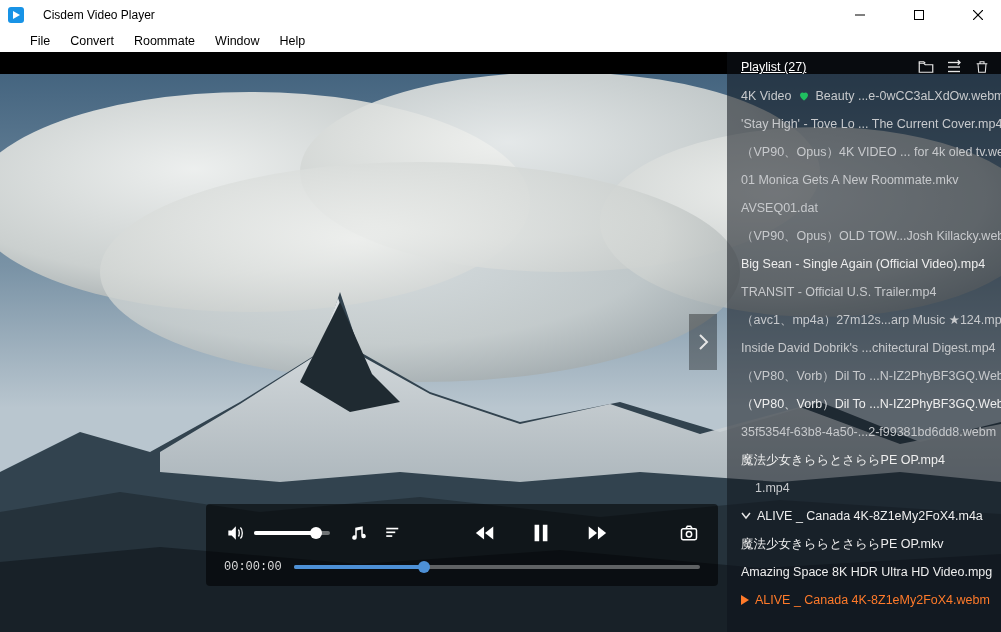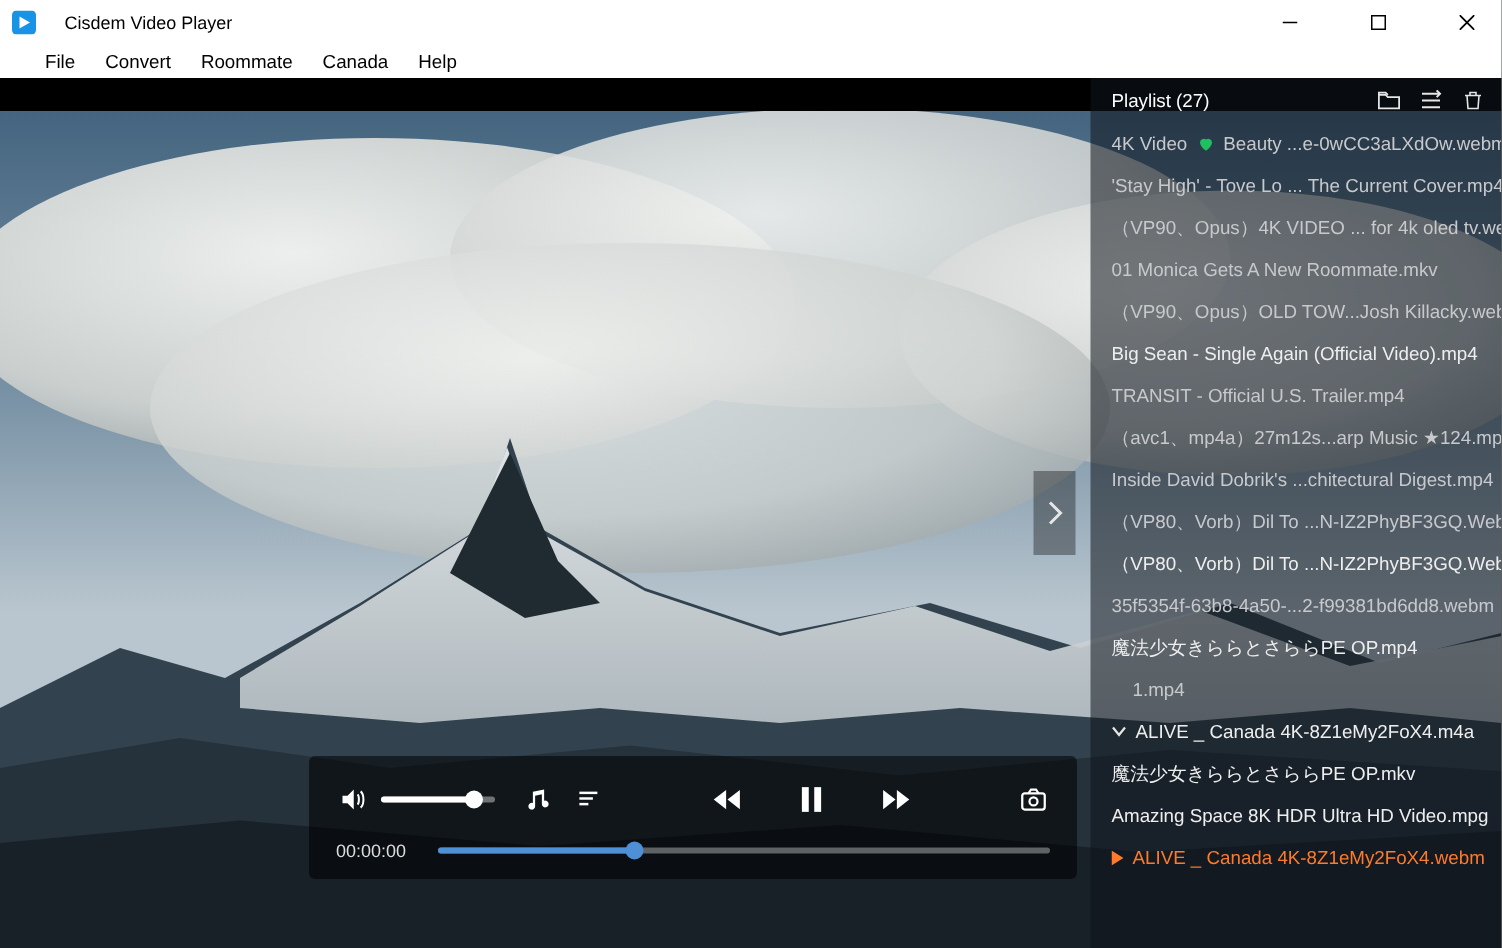--- a/index.html
+++ b/index.html
@@ -28,27 +28,27 @@
 .vol-group { display: flex; align-items: center; gap: 8px; }
 .vol-slider { position: relative; width: 76px; height: 4px; background: rgba(255,255,255,0.4); border-radius: 2px; }
 .vol-fill { position: absolute; left:0; top:0; height:100%; background:#fff; border-radius:2px; }
 .vol-knob { position: absolute; top:50%; width:12px; height:12px; border-radius:50%; background:#fff; transform: translate(-50%,-50%); }
 .ctl-icon { width: 22px; height: 22px; display:flex; align-items:center; justify-content:center; }
 .ctl-spacer { flex:1; }
 .transport { display:flex; align-items:center; gap: 34px; }
 .camera { margin-left: auto; }
 
 .progress-row { display:flex; align-items:center; gap: 12px; margin-top: 12px; }
-.time-lbl { font-size: 12px; color: #ddd; min-width: 56px; }
+.time-lbl { font-size: 12px; color: #ddd; min-width: 56px; font-family: Liberation Mono, monospace; }
 .progress { position: relative; flex:1; height: 4px; background: rgba(255,255,255,0.35); border-radius: 2px; }
 .progress-fill { position:absolute; left:0; top:0; height:100%; background:#4d90d6; border-radius:2px; }
 .progress-knob { position:absolute; top:50%; width:12px; height:12px; border-radius:50%; background:#4d90d6; transform: translate(-50%,-50%); }
 
 .playlist { position:absolute; right:0; top:0; width: 274px; bottom:0; background: rgba(15,20,28,0.55); backdrop-filter: none; color:#ddd; font-size: 12.5px; }
-.playlist-header { height: 30px; display:flex; align-items:center; padding: 0 10px 0 14px; color:#fff; font-weight:500; }
+.playlist-header { height: 30px; display:flex; align-items:center; padding: 0 10px 0 14px; color:#fff; font-weight:500;text-decoration:underline; }
 .playlist-header .hdr-title { flex:0 0 auto; }
 .playlist-header .hdr-actions { margin-left:auto; display:flex; gap:10px; }
 .playlist-items { position:absolute; top:30px; left:0; right:0; bottom:0; overflow:hidden; }
 .pl-item { height: 28px; display:flex; align-items:center; padding: 0 14px; white-space: nowrap; overflow:hidden; text-overflow: ellipsis; color: #c7c9cc; }
 .pl-item.bright { color: #eee; }
 .pl-item.playing { color: #ff7a2a; }
 .pl-item .play-ind { margin-right: 6px; display:inline-flex; }
 .pl-item .fav { margin: 0 6px; display:inline-flex; }
 .pl-item.indent { padding-left: 28px; text-align: right; }
 .hdr-ic { width:18px; height:18px; display:flex; align-items:center; justify-content:center; }
@@ -80,21 +80,21 @@
         <line x1="0" y1="0" x2="10" y2="10" stroke="#000" stroke-width="1.2"></line>
         <line x1="10" y1="0" x2="0" y2="10" stroke="#000" stroke-width="1.2"></line>
       </svg>
   </div>
 </div>
 
 <div class="menu-bar">
   <div class="menu-item">File</div>
   <div class="menu-item">Convert</div>
   <div class="menu-item">Roommate</div>
-  <div class="menu-item">Canada</div>
+  <div class="menu-item">Window</div>
   <div class="menu-item">Help</div>
 </div>
 
 <div class="content">
 
   <div class="video-area">
     <svg viewBox="0 0 1001 580" preserveAspectRatio="xMidYMid slice">
       <defs>
         <linearGradient id="sky" x1="0" y1="0" x2="0" y2="1">
           <stop offset="0" stop-color="#44647f"></stop>
@@ -241,20 +241,23 @@
         <div class="pl-item">
           <span>'Stay High' - Tove Lo ... The Current Cover.mp4</span>
         </div>
         <div class="pl-item">
           <span>（VP90、Opus）4K VIDEO ... for 4k oled tv.webm</span>
         </div>
         <div class="pl-item">
           <span>01 Monica Gets A New Roommate.mkv</span>
         </div>
         <div class="pl-item">
+          <span>AVSEQ01.dat</span>
+        </div>
+        <div class="pl-item">
           <span>（VP90、Opus）OLD TOW...Josh Killacky.webm</span>
         </div>
         <div class="pl-item bright">
           <span>Big Sean - Single Again (Official Video).mp4</span>
         </div>
         <div class="pl-item">
           <span>TRANSIT - Official U.S. Trailer.mp4</span>
         </div>
         <div class="pl-item">
           <span>（avc1、mp4a）27m12s...arp Music ★124.mp4</span>

